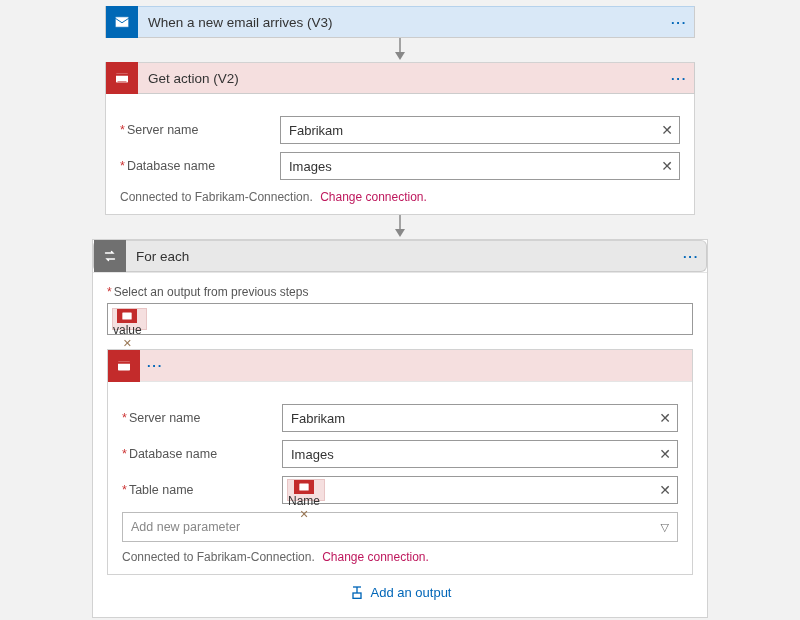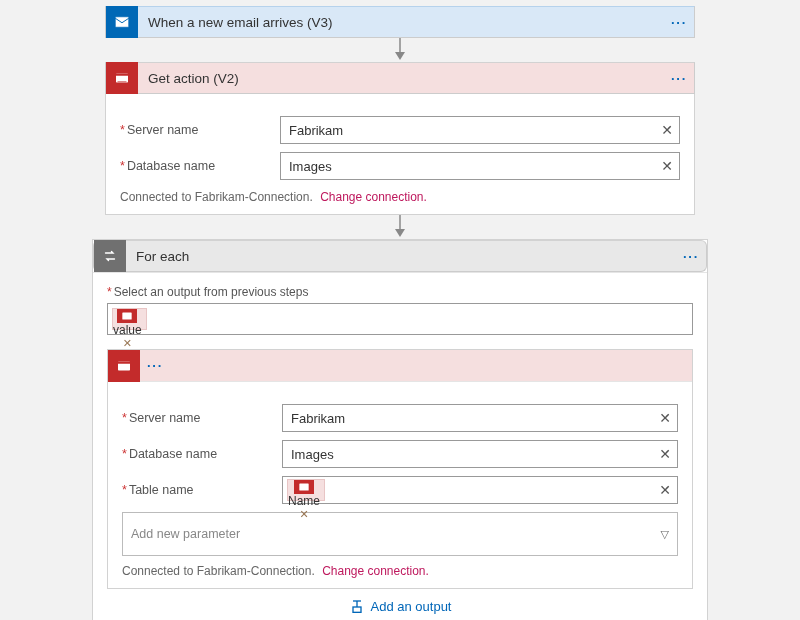--- a/index.html
+++ b/index.html
@@ -149,21 +149,21 @@
     color: #975;
     cursor: pointer;
     font-size: 11px;
   }
   .inner-sql {
     margin-top: 14px;
     border: 1px solid #d2d2d2;
   }
   .param-row {
     border: 1px solid #bbb;
-    height: 44px;
+    height: 30px;
     display: flex;
     align-items: center;
     padding: 0 8px;
     margin-bottom: 6px;
   }
   .param-text { flex:1; color:#888; font-size:12.5px; }
   .chev { color:#666; font-size:11px; }
   .add-action {
     text-align: center;
     padding: 10px 0 4px 0;

